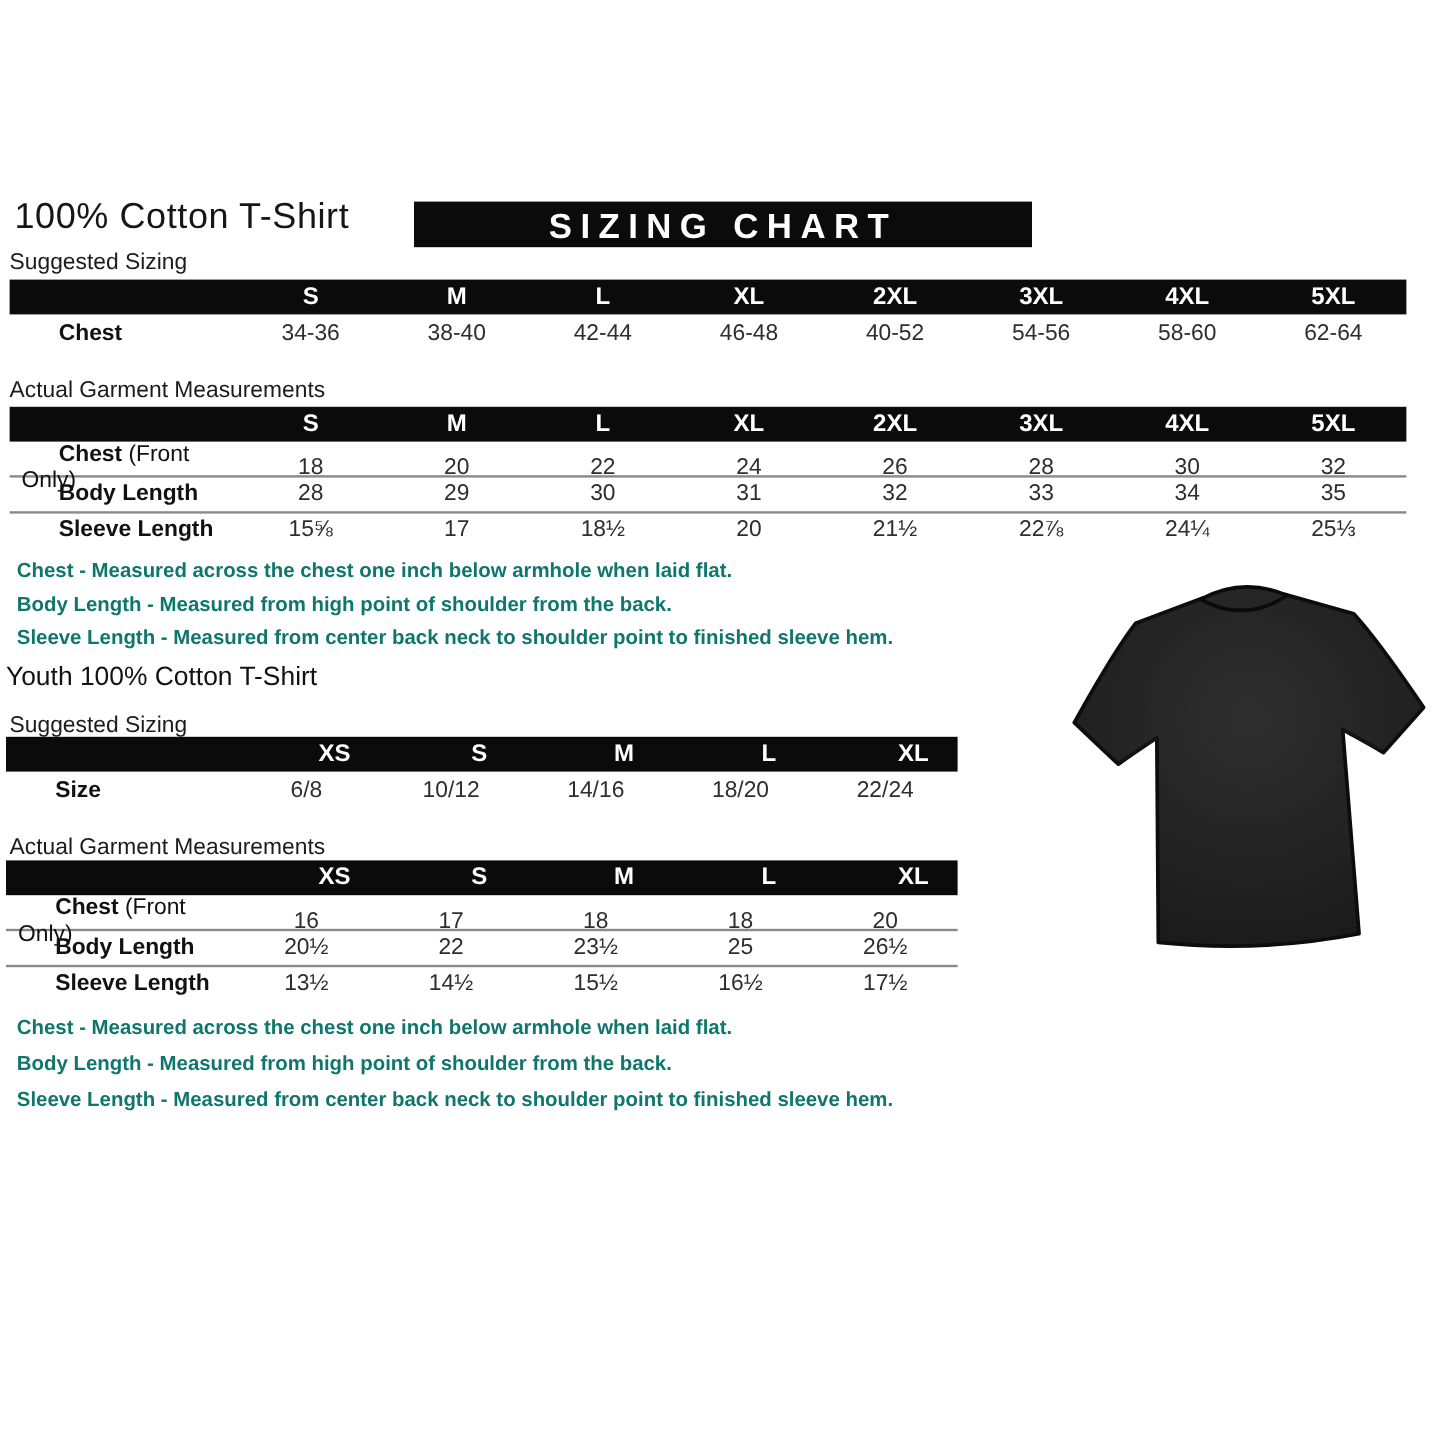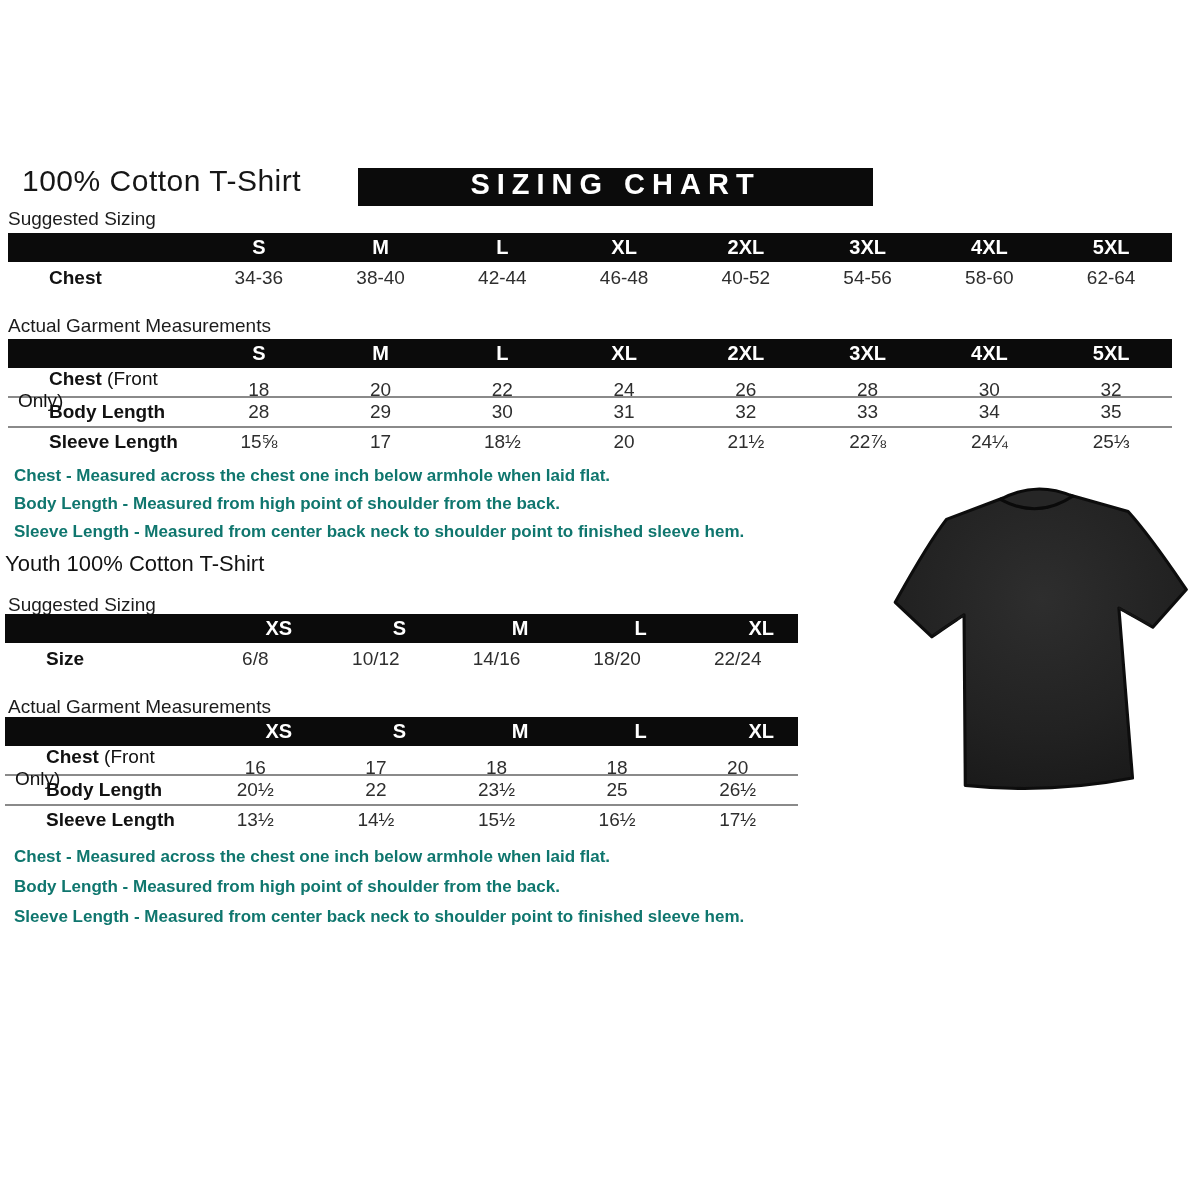--- a/index.html
+++ b/index.html
@@ -1,24 +1,24 @@
 <!DOCTYPE html>
 <html><head>
 <meta charset="utf-8">
 <style>
   html,body { margin:0; padding:0; background:#fff; }
   .canvas {
     position:relative; width:1200px; height:1200px; background:#ffffff;
     font-family:"Liberation Sans", sans-serif; color:#1a1a1a; overflow:hidden;
   }
   .abs { position:absolute; }
-  .page-title { left:12px; top:164px; font-size:30px; font-weight:400; letter-spacing:0.5px; color:#161616;margin-left:10px; }
+  .page-title { left:12px; top:164px; font-size:30px; font-weight:400; letter-spacing:0.5px; color:#161616; }
   .banner {
     left:345px; top:168px; width:515px; height:38px; background:#0b0b0b;
-    display:flex; align-items:flex-start; justify-content:center;margin-left:13px;
+    display:flex; align-items:flex-end; justify-content:center;
   }
   .banner span { color:#fff; font-size:29px; font-weight:bold; letter-spacing:7px; }
   .sec-label { font-size:19px; color:#1c1c1c;text-align:right; }
   .tbl { position:absolute; left:8px; width:1164px; font-size:19px; }
   .tbl.youth { left:5px; width:793px; }
   .thead { display:grid; grid-template-columns:190px repeat(8,1fr); background:#0b0b0b; height:29px; align-items:center; }
   .tbl.youth .thead { grid-template-columns:190px repeat(5,1fr);gap:47px; }
   .th { text-align:center; color:#fff; font-weight:bold; font-size:20px; }
   .trow { display:grid; grid-template-columns:190px repeat(8,1fr); height:28px; align-items:center; color:#2e2e2e; }
   .tbl.youth .trow { grid-template-columns:190px repeat(5,1fr); }

